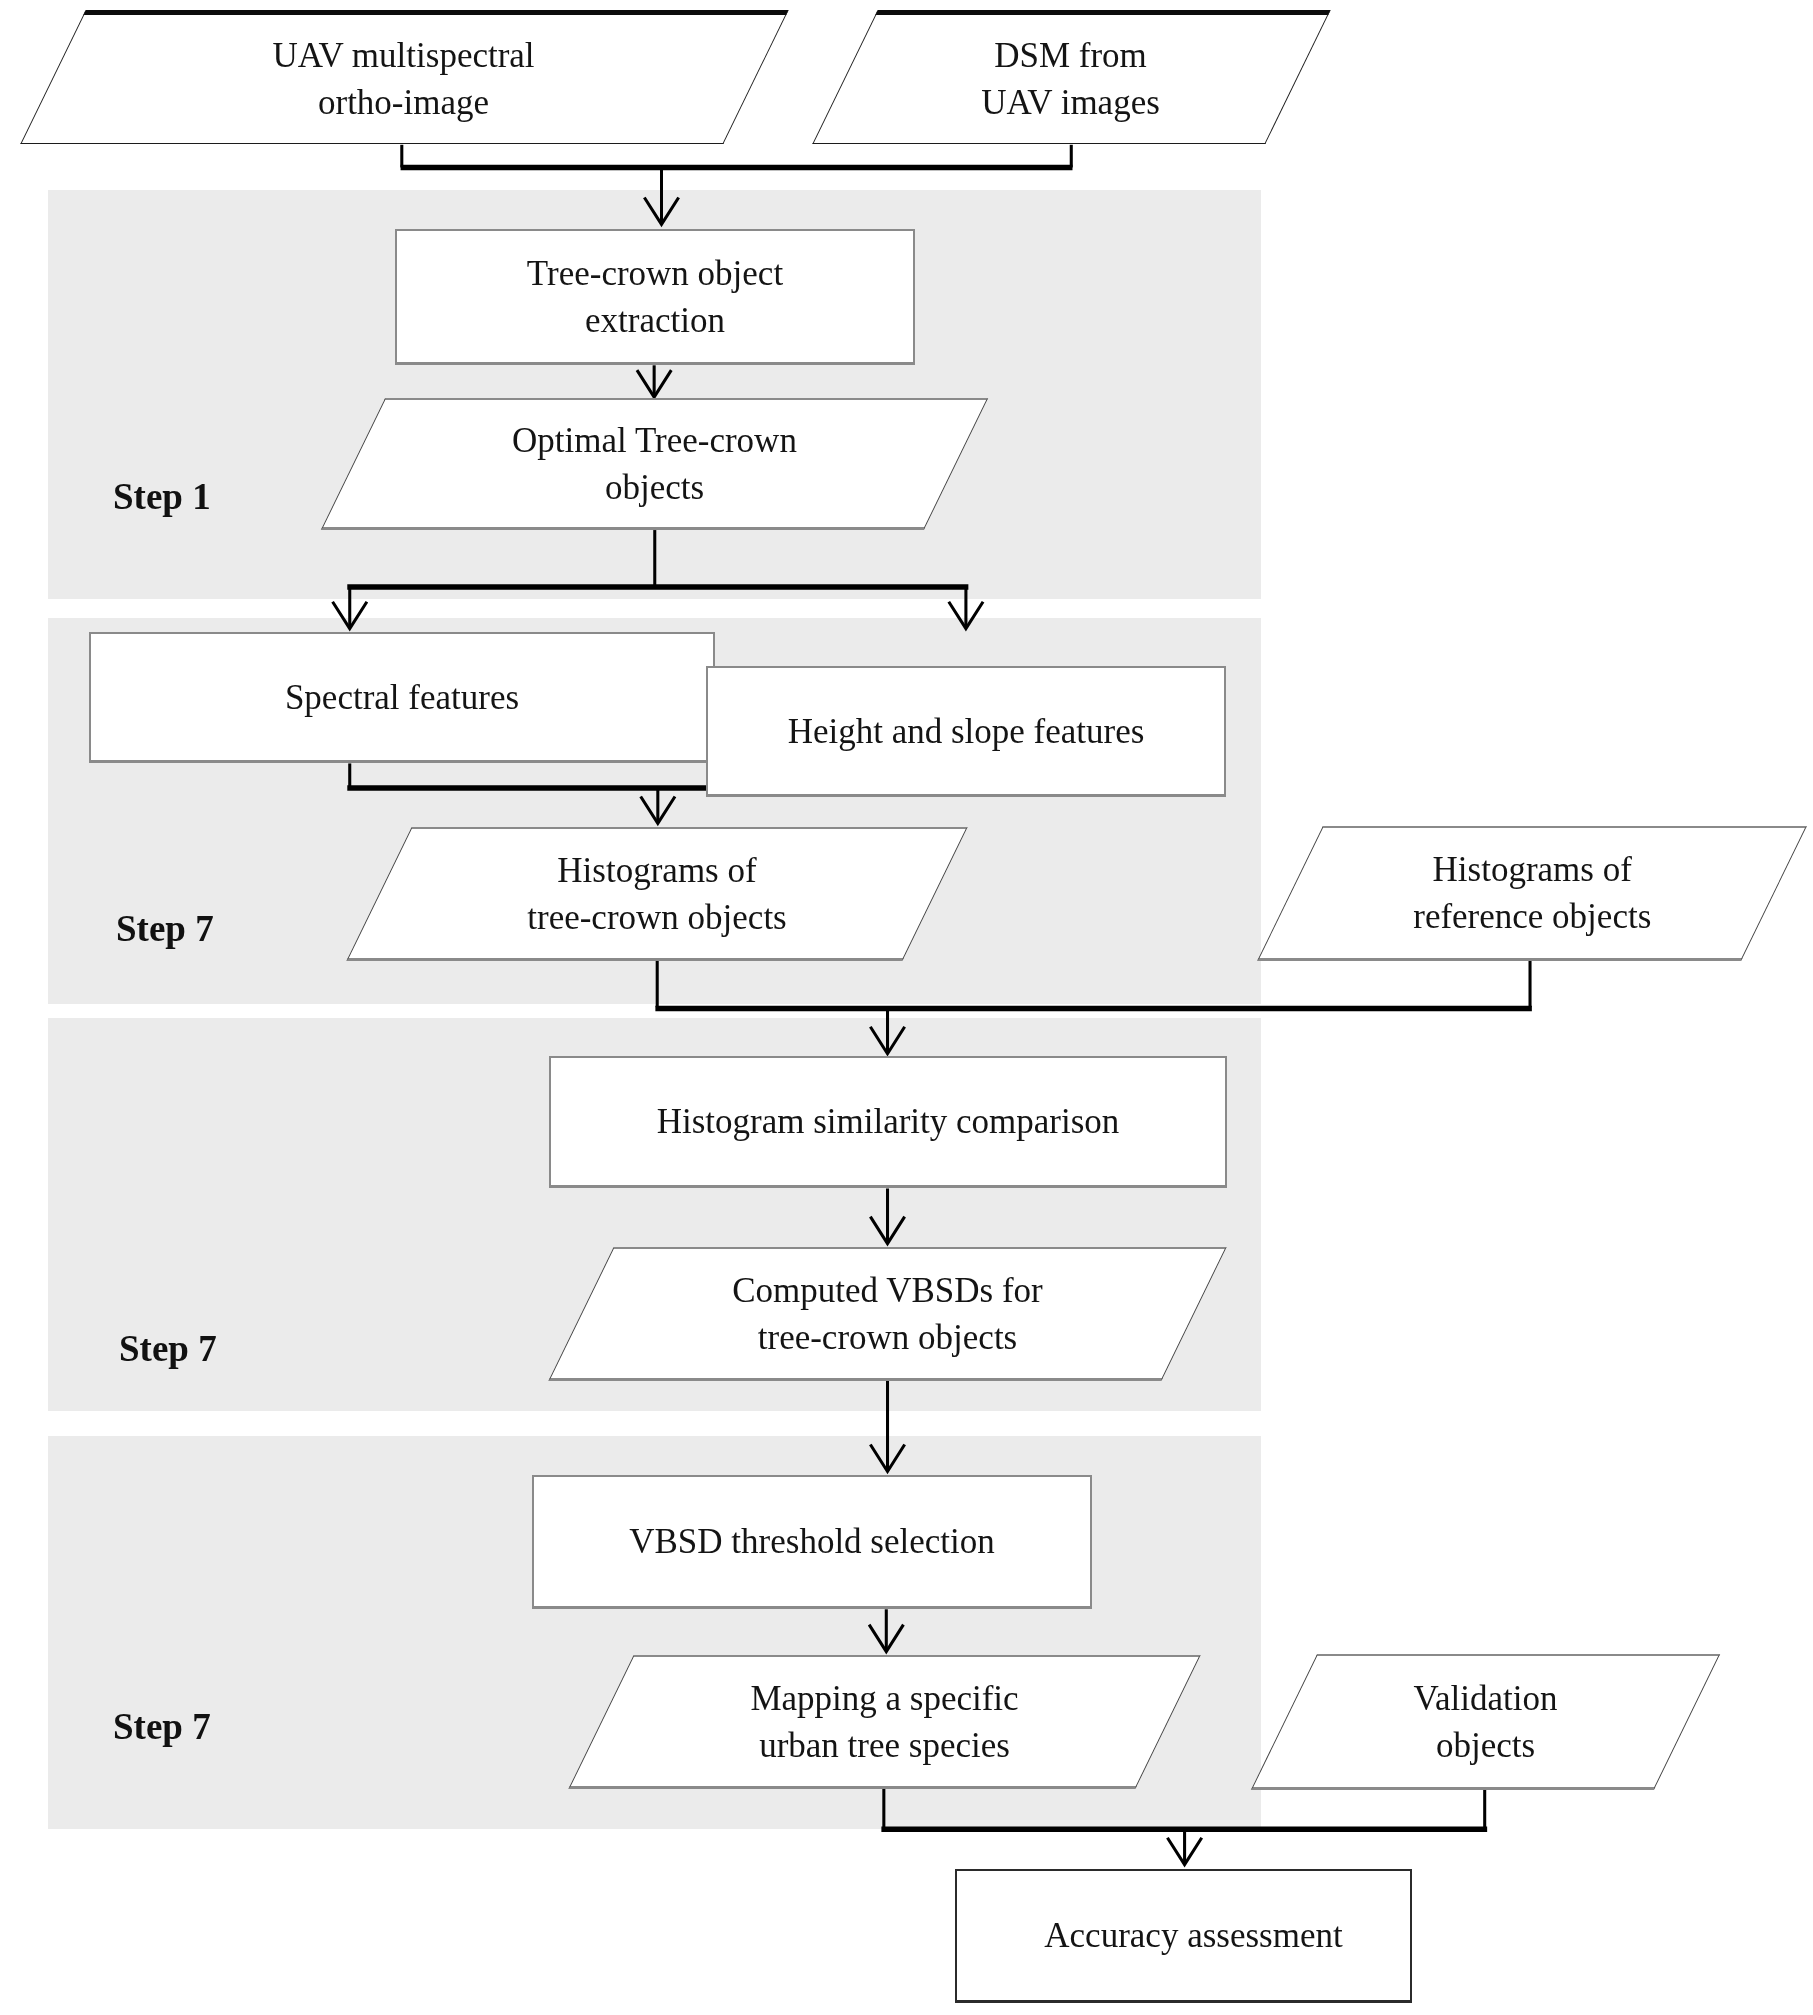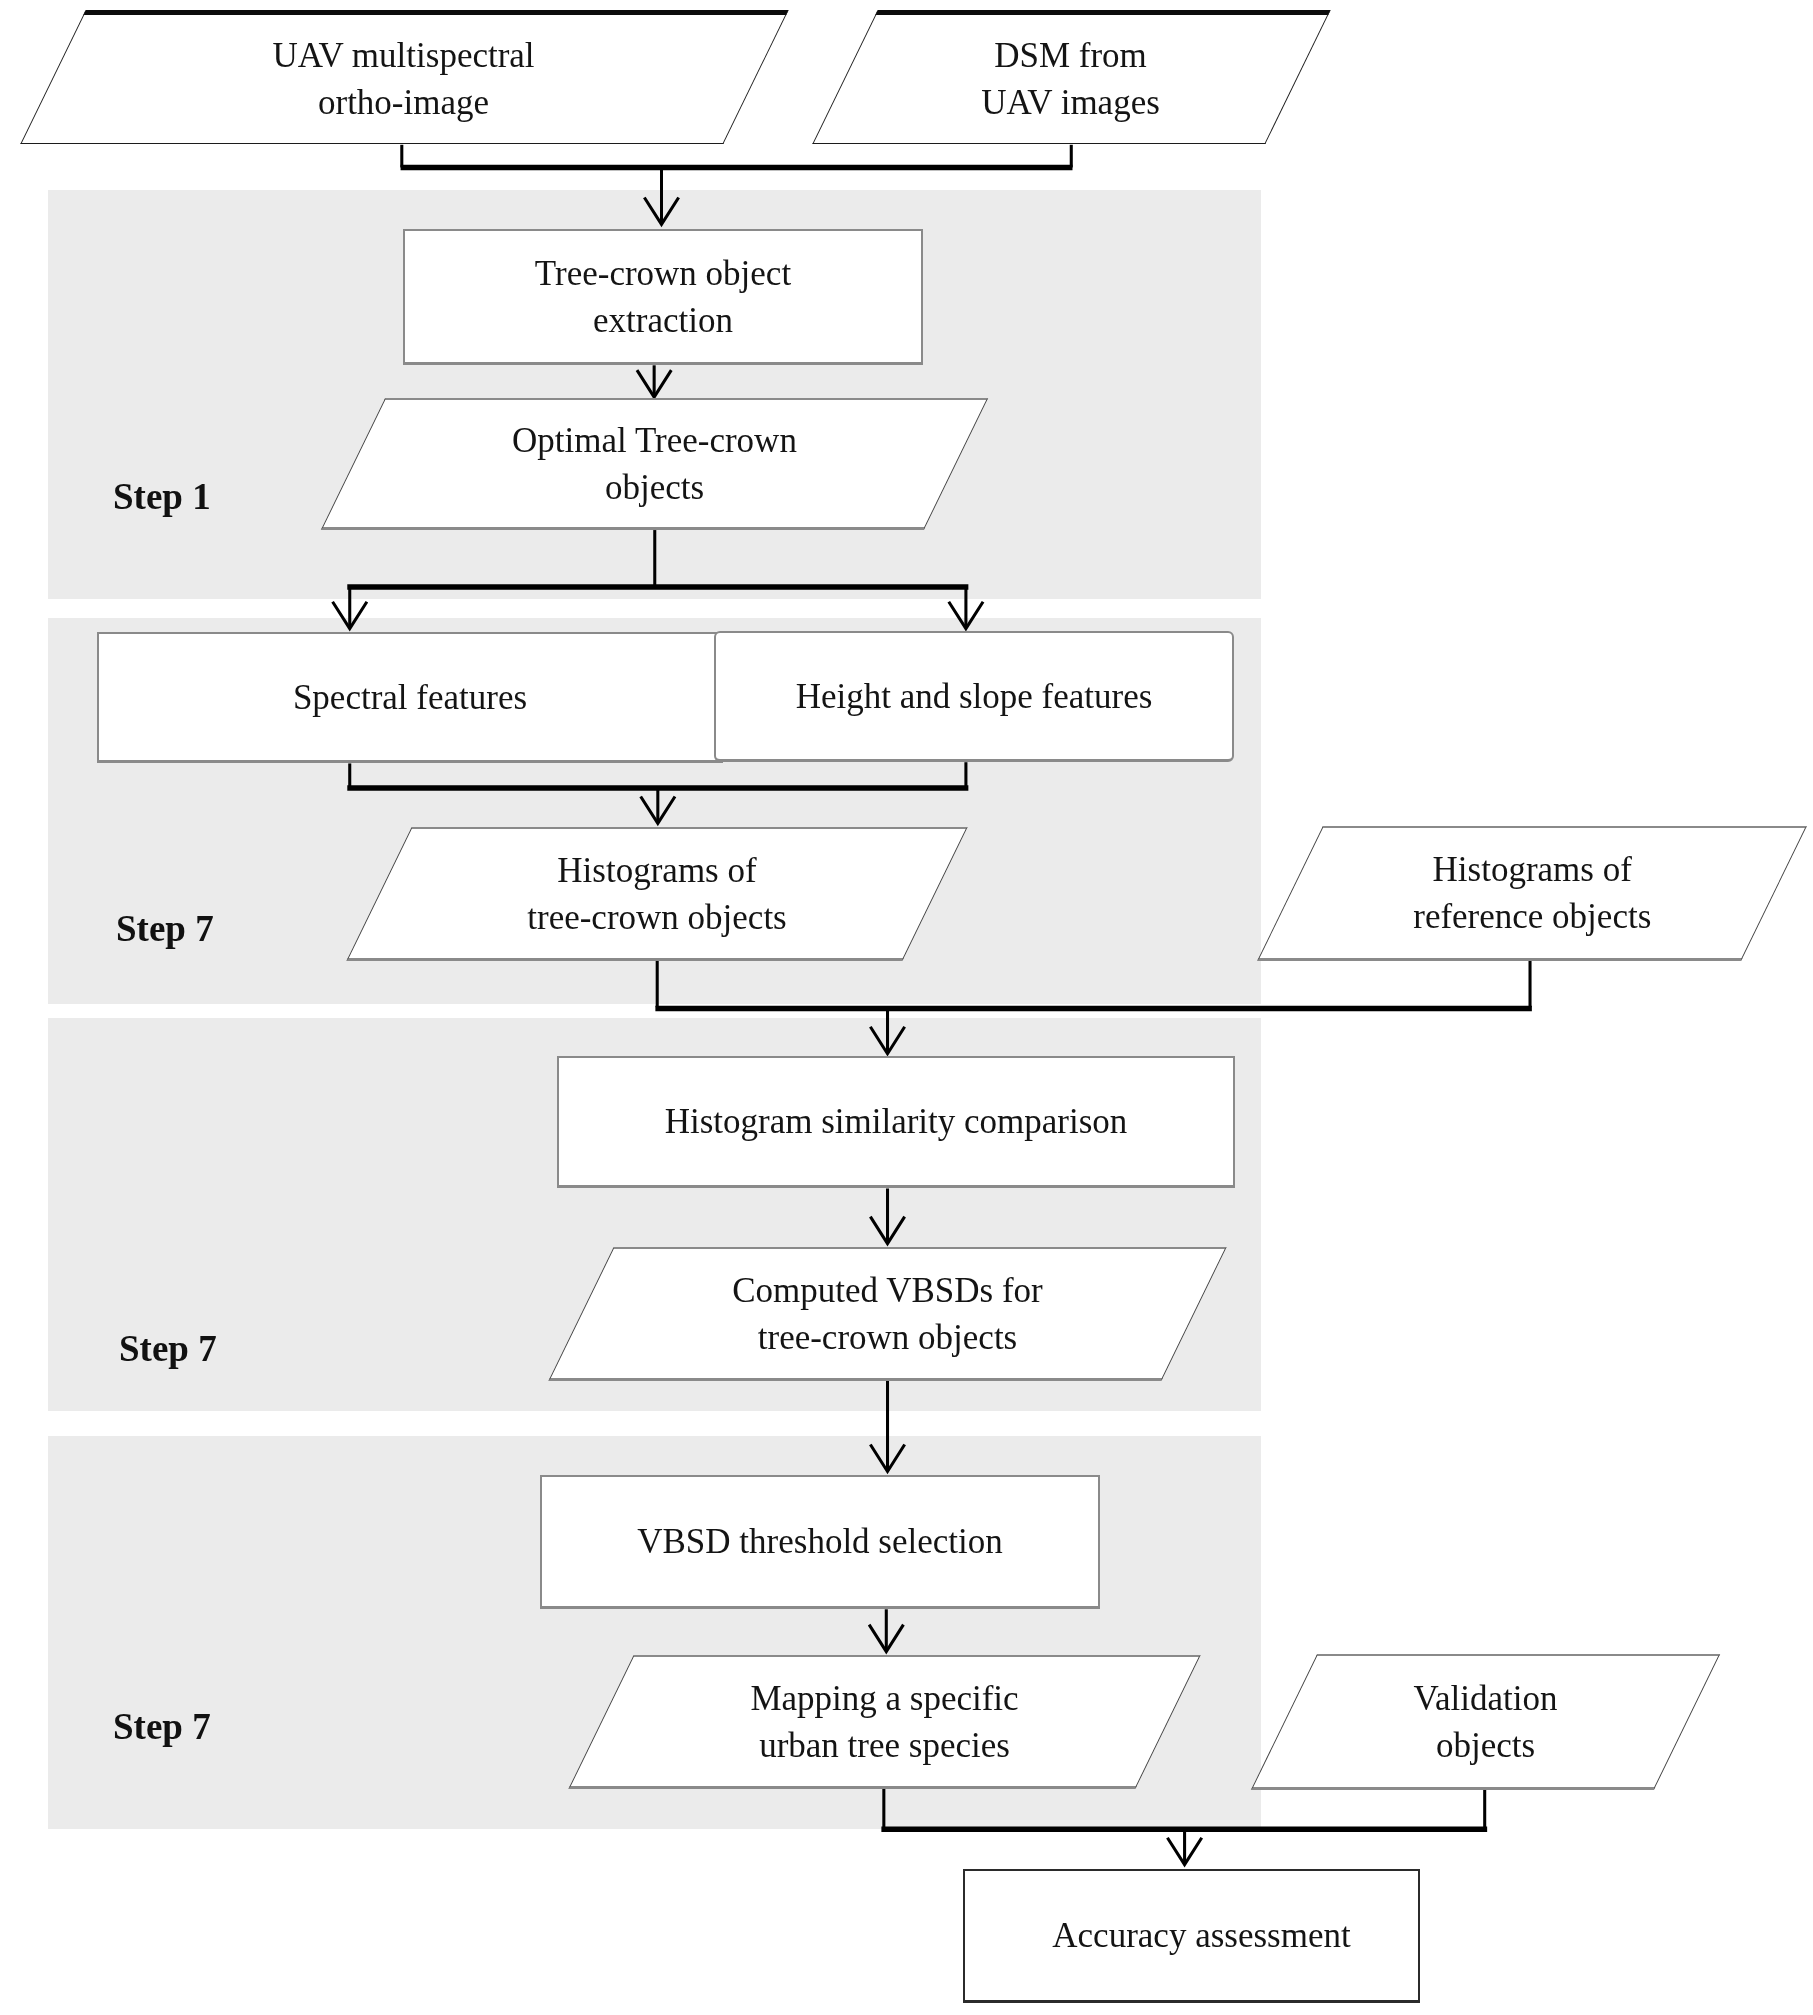--- a/index.html
+++ b/index.html
@@ -26,21 +26,20 @@
     text-align:center;
     background:var(--fill,#ffffff);
     box-sizing:border-box;
     font-size:35px;line-height:47px;
   }
   .inner{display:flex;flex-direction:column;align-items:center;width:100%;}
   .line{display:block;white-space:nowrap;}
   .rect{
     border:2.5px solid var(--shape-border,#8a8a8a);
     border-bottom-width:3.1px;
-    margin-left:8px;
   }
   .para{
     transform:skewX(-26deg);
     border:1.2px solid #3e3e3e;
     border-top:2.5px solid var(--shape-border,#8a8a8a);
     border-bottom:3.1px solid var(--shape-border,#8a8a8a);
   }
   .para .inner{transform:skewX(26deg);}
   .input-para{
     border:1.2px solid #1c1c1c;
@@ -153,21 +152,21 @@
       <span class="line">objects</span>
     </div>
   </div>
 
   <div class="node rect" style="left:89px;top:632px;width:626px;height:131px;">
     <div class="inner">
       <span class="line">Spectral features</span>
       <span class="line"></span>
     </div>
   </div>
-  <div class="node rect" style="left:706px;top:631px;width:520px;height:131px;border-radius:6px;">
+  <div class="node rect" style="left:706px;top:666px;width:520px;height:131px;">
     <div class="inner">
       <span class="line">Height and slope features</span>
       <span class="line"></span>
     </div>
   </div>
   <div class="node para" style="left:379px;top:827px;width:556px;height:134px;">
     <div class="inner">
       <span class="line">Histograms of</span>
       <span class="line">tree-crown objects</span>
     </div>

